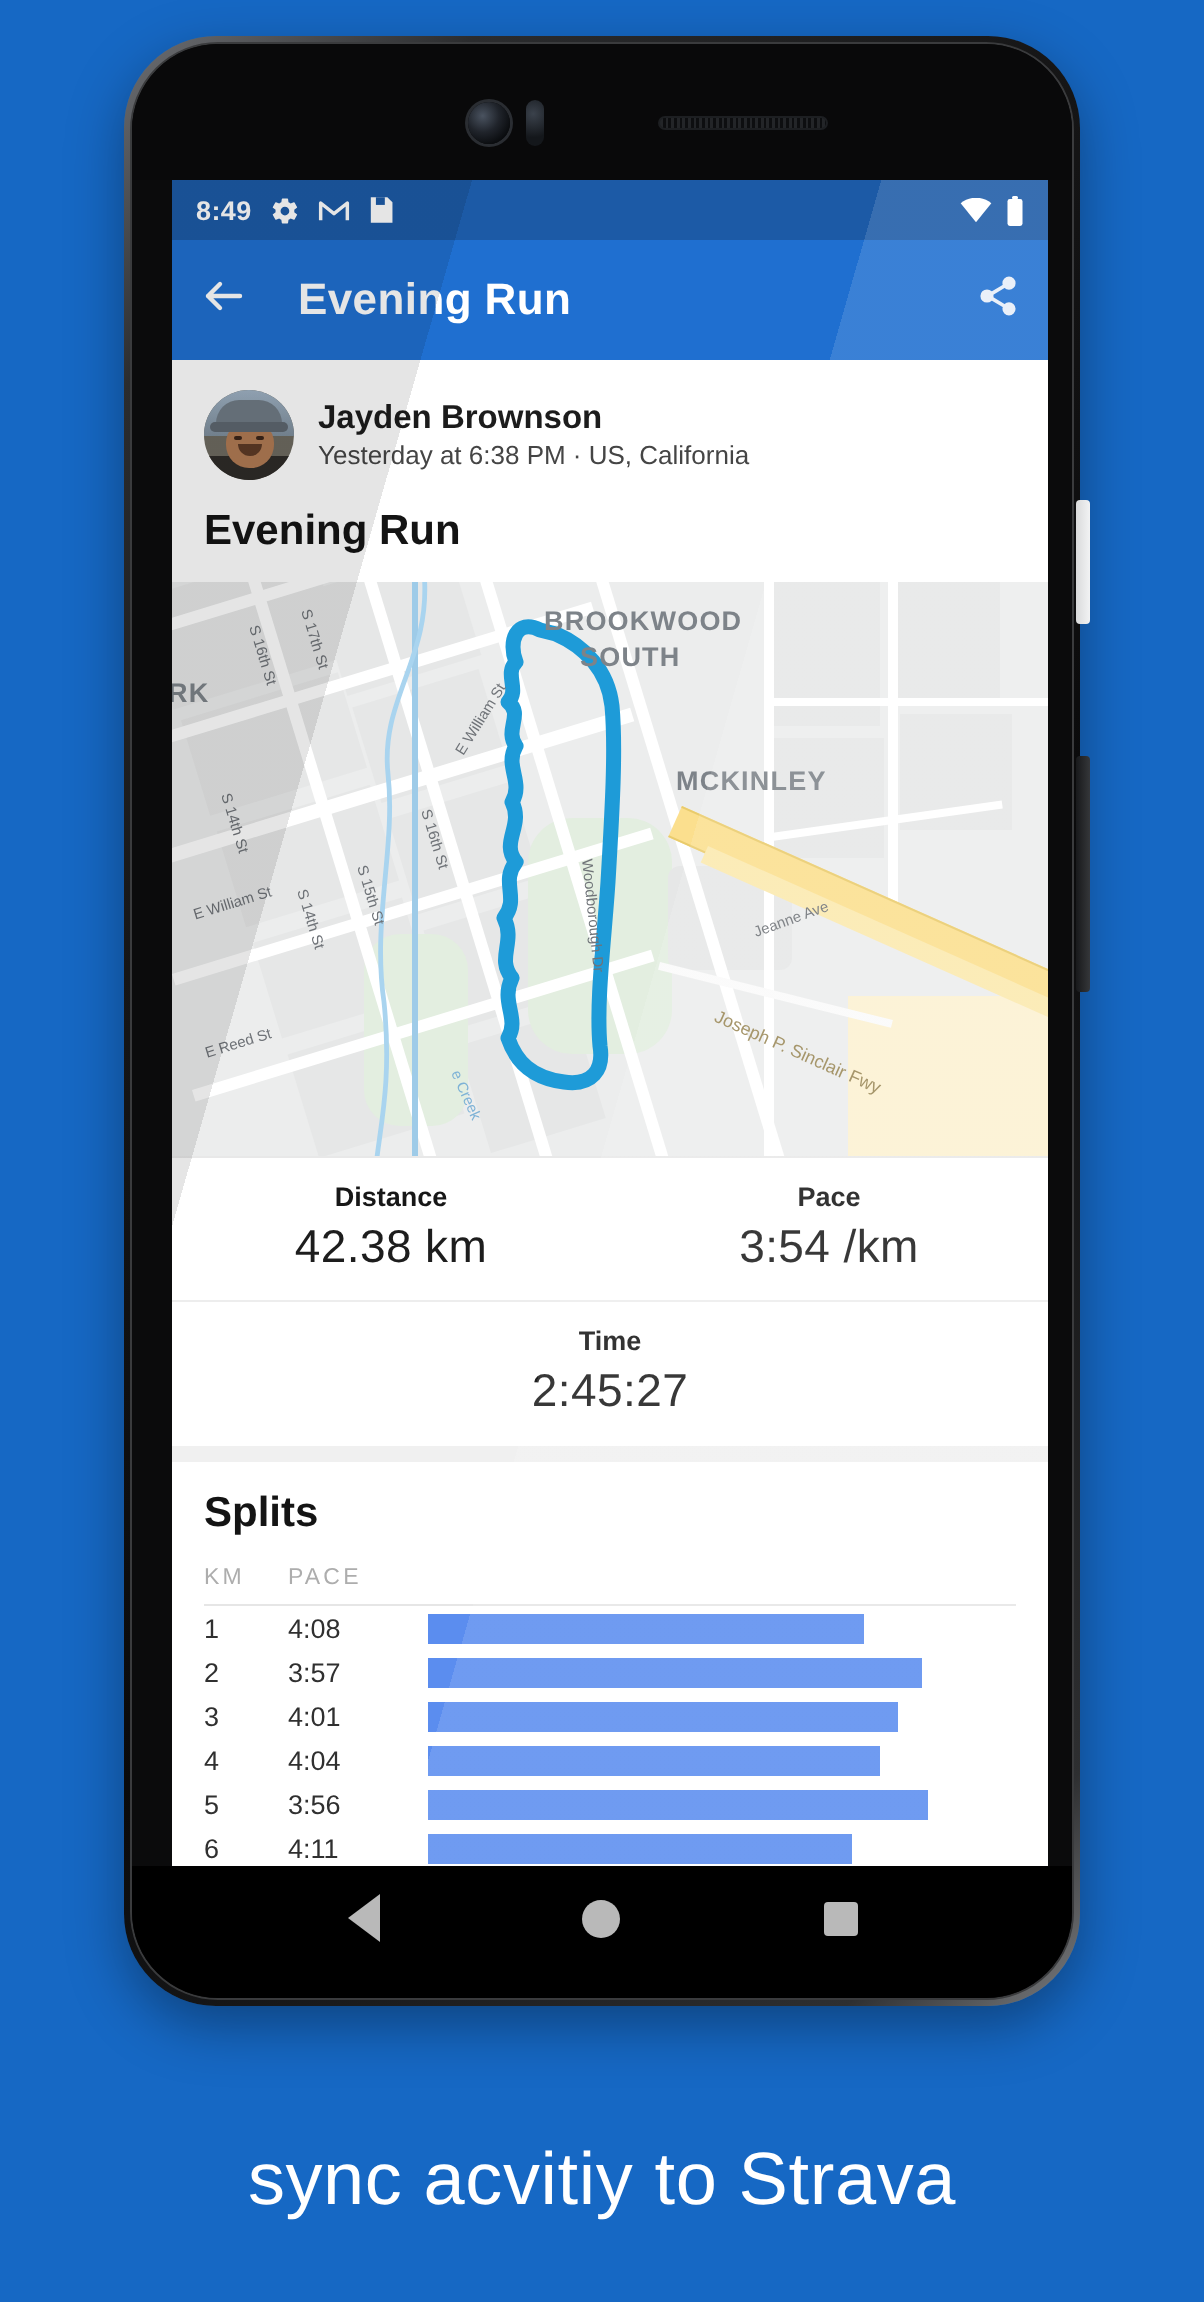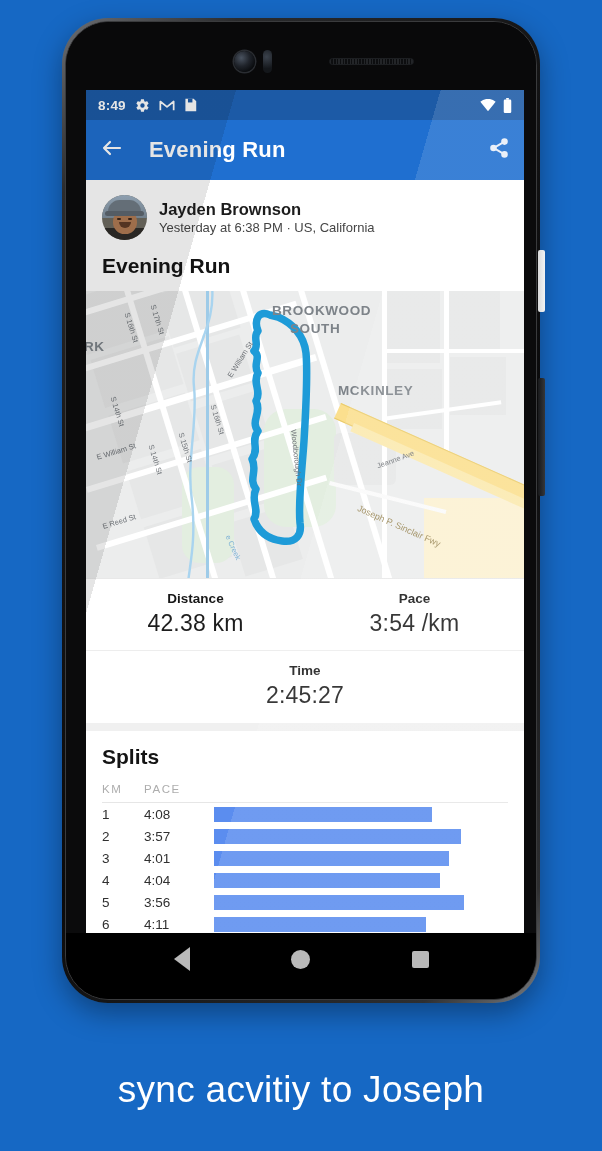--- a/index.html
+++ b/index.html
@@ -415,13 +415,13 @@
           <span id="nav-recents-icon"></span>
         </span>
     </div>
 
   </div>
 </div>
 
 <div id="power-button"></div>
 <div id="volume-button"></div>
 
-<div id="caption">sync acvitiy to Joseph</div>
+<div id="caption">sync acvitiy to Strava</div>
 
 </body></html>

